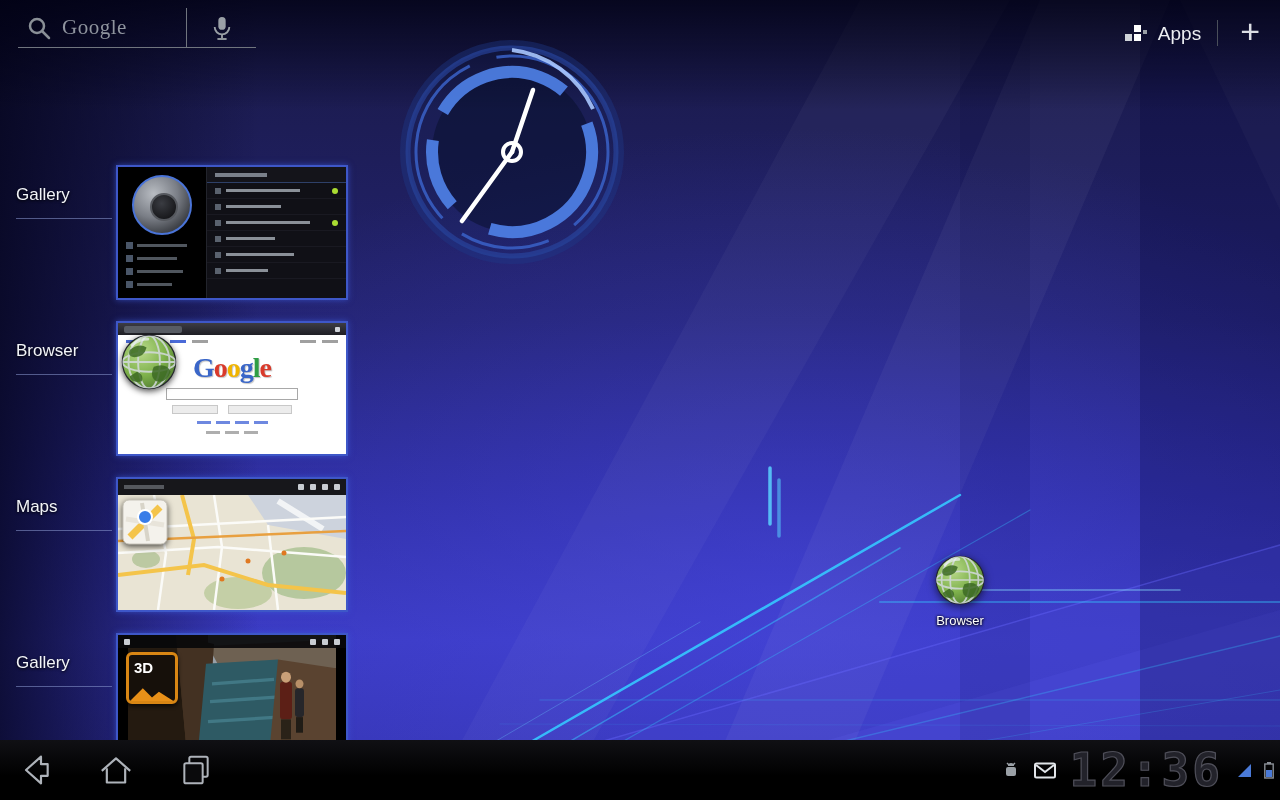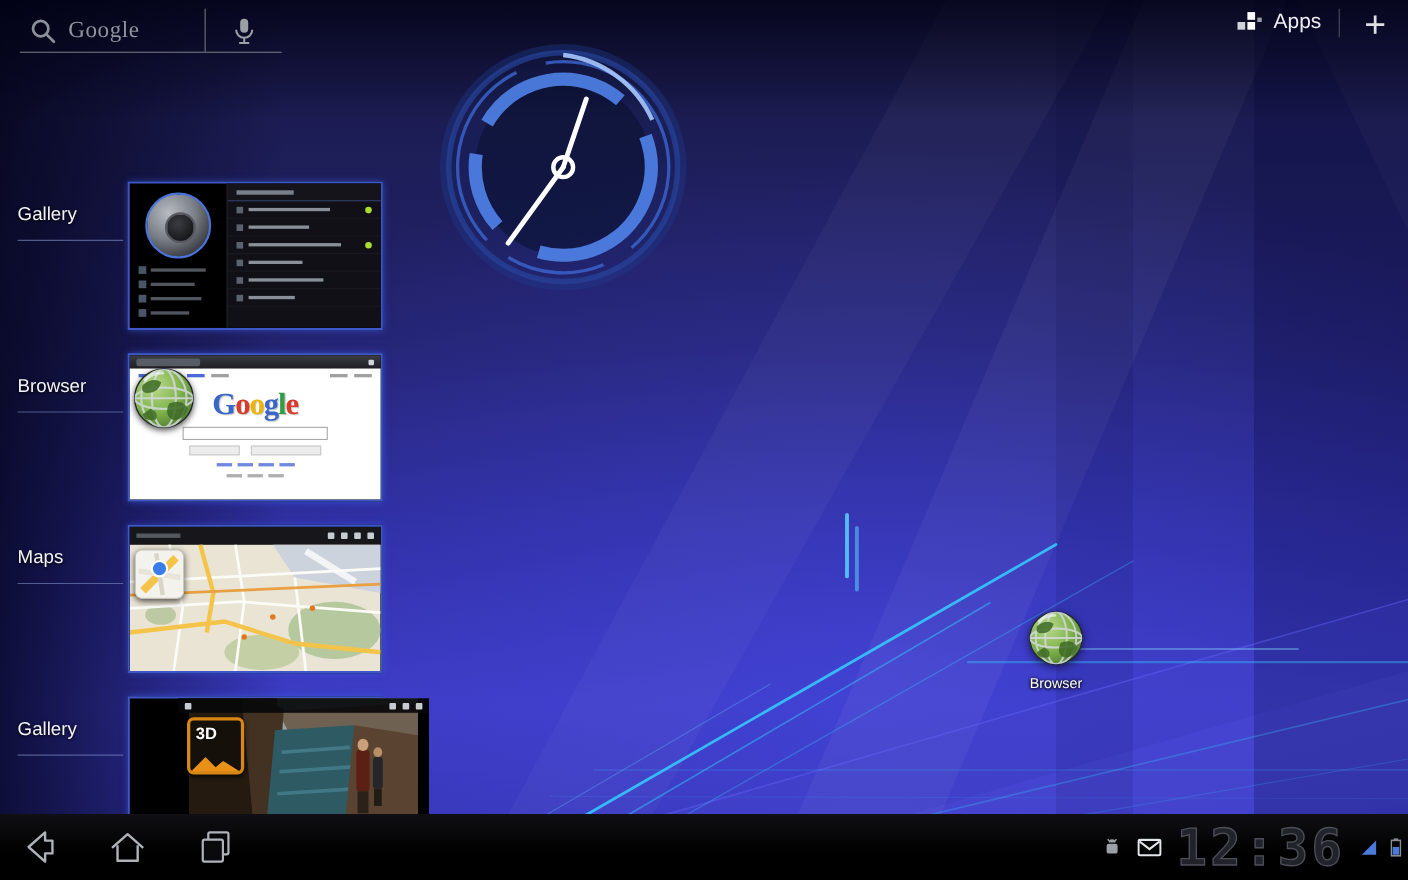--- a/index.html
+++ b/index.html
@@ -9,21 +9,21 @@
   #wallpaper { position:absolute; left:0; top:0; width:1280px; height:800px; }
 
   
   #search-widget { position:absolute; left:18px; top:8px; width:238px; height:40px;
     border-bottom:1px solid #70757e; display:flex; align-items:stretch; }
   #search-main { flex:1; display:flex; align-items:center; gap:10px; padding-left:8px; }
   #search-label { color:#8f949e; font-size:21px; font-family:"Liberation Serif", serif; letter-spacing:.5px; }
   #mic-box { width:70px; border-left:1px solid #70757e; display:flex; align-items:center; justify-content:center; }
 
   
-  #apps-corner { position:absolute; right:14px; top:8px; height:38px; display:flex; align-items:flex-start; gap:16px; }
+  #apps-corner { position:absolute; right:14px; top:8px; height:38px; display:flex; align-items:flex-end; gap:16px; }
   #apps-button { display:flex; align-items:center; gap:9px; color:#eceef2; font-size:19px; cursor:default; }
   #corner-divider { width:1px; height:26px; background:#4a4f5a; }
   #plus-button { color:#dcdee4; font-size:34px; font-weight:400; line-height:30px; padding:0 6px; }
 
   
   #clock-widget { position:absolute; left:397px; top:37px; width:230px; height:230px; }
 
   
   .recent-row { position:absolute; left:0; width:380px; height:140px; }
   .recent-label { position:absolute; left:16px; top:20px; width:96px; color:#f2f4f8; font-size:17px;
@@ -73,21 +73,21 @@
   
   .maps-thumb { position:relative; width:228px; height:131px; background:#000; }
   .mt-top { height:16px; background:#17171b; display:flex; align-items:center; gap:6px; padding:0 6px; }
   .mt-top .bar { width:40px; height:4px; background:#55585e; }
   .mt-top i { width:6px; height:6px; background:#c8ccd2; border-radius:1px; }
   .mt-top i:first-of-type { margin-left:auto; }
   .mt-map { display:block; width:228px; height:115px; }
   .ol-maps { position:absolute; left:4px; top:20px; width:46px; height:46px; filter:drop-shadow(0 2px 3px rgba(0,0,0,.7)); }
 
   
-  .gallery-thumb { position:relative; width:228px; height:131px; background:#000;margin-left:44px; }
+  .gallery-thumb { position:relative; width:228px; height:131px; background:#000; }
   .g-photo { position:absolute; top:0; bottom:0; left:10px; right:10px; }
   .g-photo svg { width:100%; height:100%; display:block; }
   .g-strip { position:absolute; top:0; left:0; right:0; height:13px; background:rgba(8,8,10,.92);
     display:flex; align-items:center; gap:6px; padding:0 6px; }
   .g-strip i { width:6px; height:6px; background:#c8ccd2; border-radius:1px; }
   .g-strip i.first { margin-right:auto; }
   .ol-gallery { position:absolute; left:8px; top:17px; width:52px; height:52px; border:3px solid #d88614; border-radius:6px;
     background:#16100a; overflow:hidden; box-shadow:0 2px 4px rgba(0,0,0,.7); }
   .g3d { position:absolute; left:5px; top:4px; color:#fff; font-weight:bold; font-size:15px; }
   .g-mnt { position:absolute; bottom:-1px; left:0; width:100%; height:16px; }

